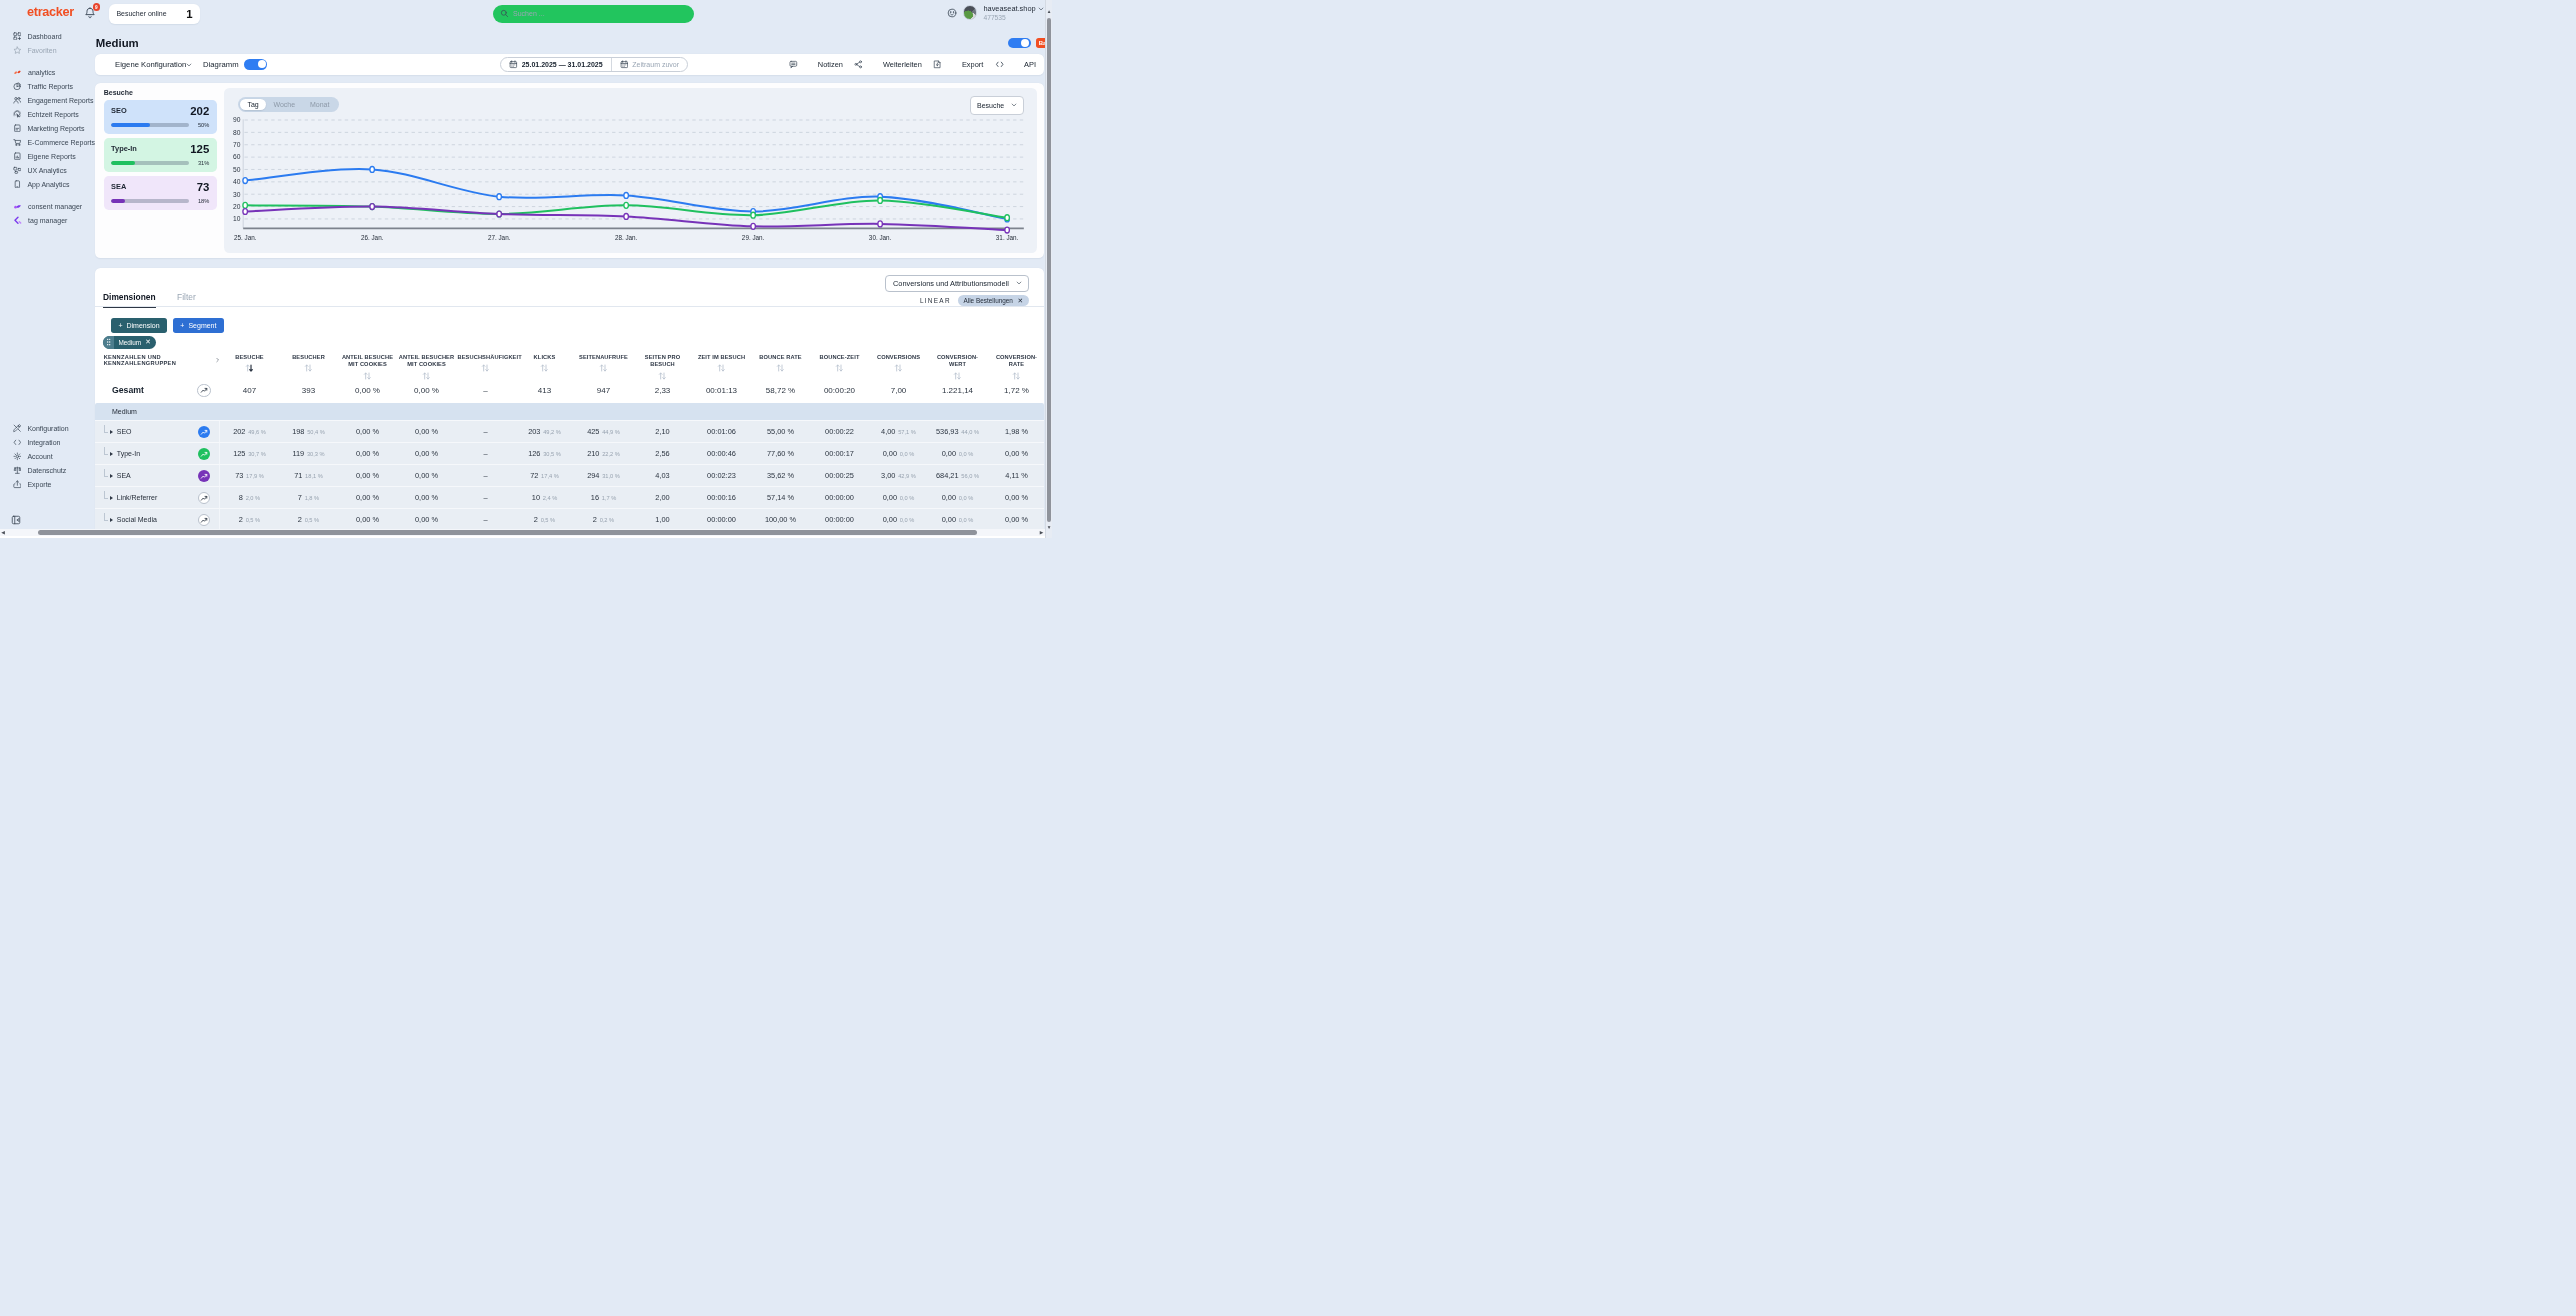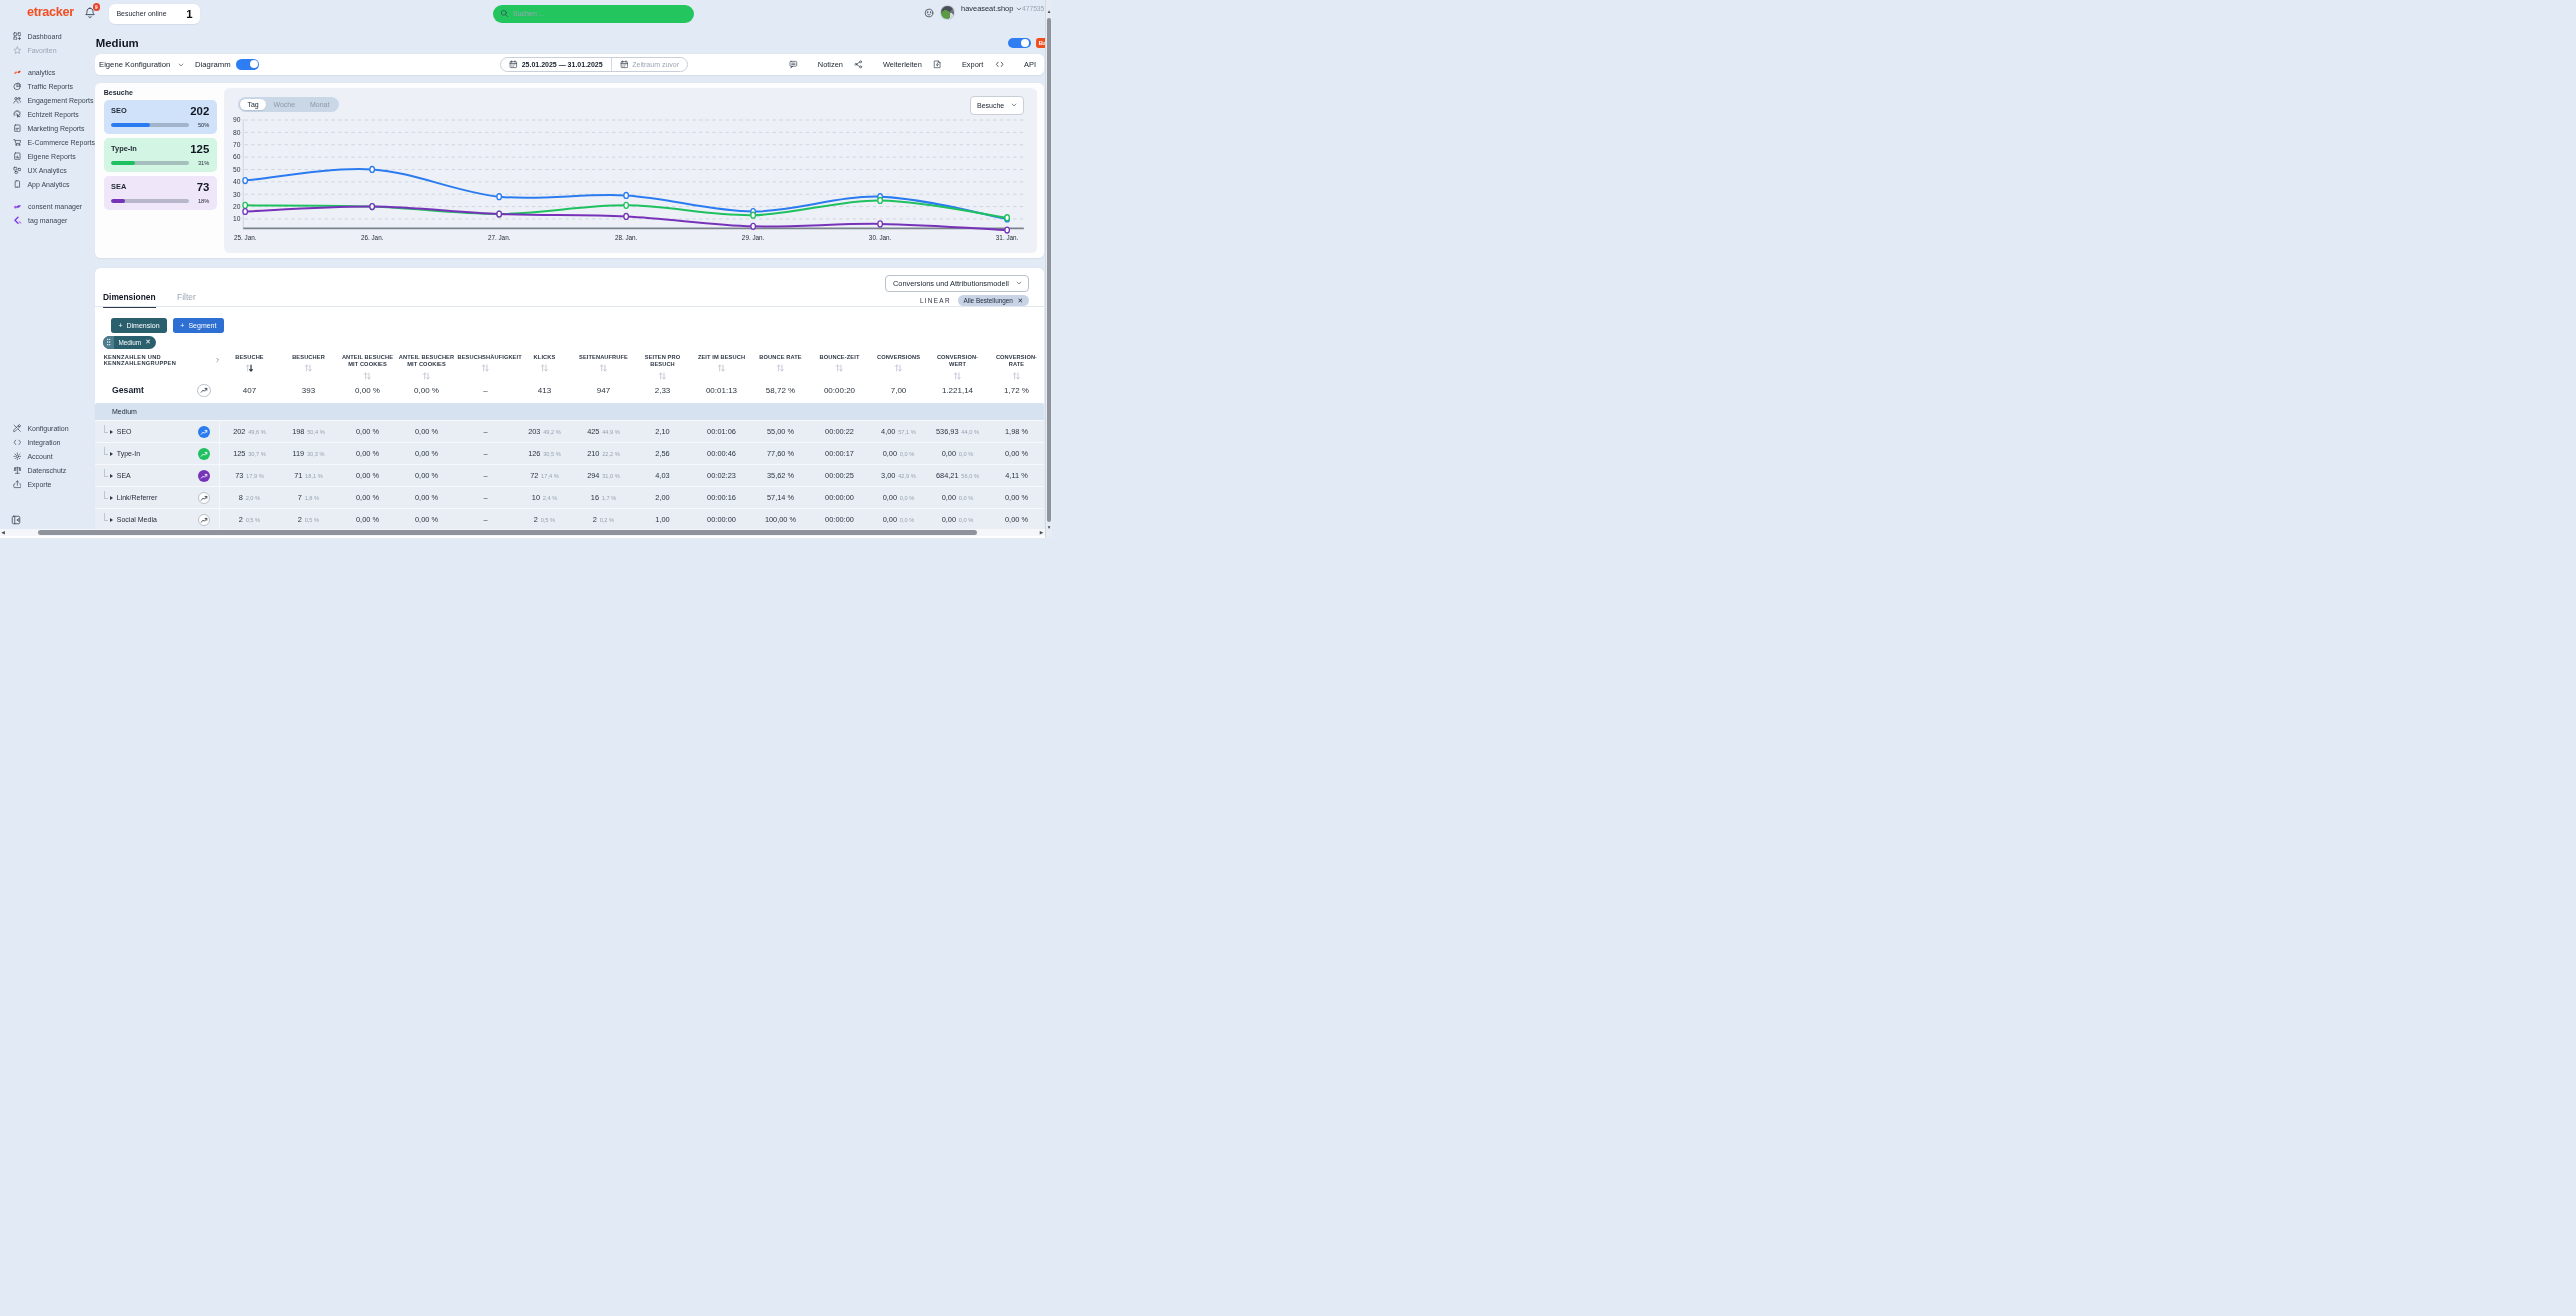--- a/index.html
+++ b/index.html
@@ -22,21 +22,21 @@
   .visitors-card .val { margin-left:auto; font-size:11.4px; font-weight:bold; color:#111; }
   .search { position:absolute; left:482px; top:4.7px; width:201px; height:18px; background:#22c55e; border-radius:10px; display:flex; align-items:center; padding:0 6.7px; }
   .search input { border:none; outline:none; background:transparent; font-size:7px; color:#333; margin-left:4.7px; width:161px; font-family:inherit; }
   .search input::placeholder { color:#9aa6b4; }
   .top-right { position:absolute; right:10.7px; top:4px; display:flex; align-items:flex-start; gap:6px; }
   .smiley { margin-top:4px; cursor:pointer; }
   .avatar { width:14.8px; height:14.8px; border-radius:50%; margin-top:1.3px; cursor:pointer;
     background:radial-gradient(circle at 35% 70%, #5a9a44 0 38%, transparent 39%),
                radial-gradient(circle at 70% 80%, #d8d8d8 0 25%, transparent 26%),
                linear-gradient(135deg,#4a4f57 0 55%, #6d747d 56%); border:0.7px solid #c9d2de; }
-  .acct { display:flex; flex-direction:row; }
+  .acct { display:flex; flex-direction:column; }
   .acct .name-row { display:flex; align-items:center; gap:2.7px; cursor:pointer; }
   .acct .name { font-size:7.4px; color:#1f2733; }
   .acct .id { font-size:6.7px; color:#9aa6b4; margin-top:0.7px; }
 
   
   .sidebar { position:absolute; left:0; top:27px; width:94px; bottom:9.4px; }
   .side-item { display:flex; align-items:center; gap:6px; height:14px; padding-left:12.7px; cursor:pointer; }
   .side-item .s-lbl { font-size:7px; color:#3b4755; white-space:nowrap; }
   .side-item.muted .s-lbl { color:#9aa6b4; }
   .sec-top { position:absolute; top:2px; left:0; right:0; }
@@ -47,21 +47,21 @@
 
   
   .main { position:absolute; left:95px; top:27px; width:949px; }
   .page-title { position:absolute; left:0.7px; top:10px; font-size:11.4px; font-weight:bold; color:#111722; }
   .title-right { position:absolute; right:0; top:10.7px; display:flex; align-items:center; gap:5.4px; }
   .toggle { width:23px; height:10.7px; border-radius:6px; background:#2f7df2; position:relative; cursor:pointer; }
   .toggle .knob { position:absolute; right:1.3px; top:1.3px; width:8px; height:8px; background:#fff; border-radius:50%; }
   .back-btn { width:16px; height:10.7px; background:#f14e22; color:#fff; font-size:6px; font-weight:bold; border-radius:2.7px 0 0 2.7px; display:flex; align-items:center; padding-left:2.7px; cursor:pointer; margin-right:-8px; }
 
   .toolbar-card { position:absolute; left:0; top:27px; width:949px; height:21px; background:#fff; border-radius:5.4px; box-shadow:0 0.7px 1.3px rgba(20,40,70,.06); display:flex; align-items:center; }
-  .cfg { display:flex; align-items:center; gap:8px; margin-left:4px; font-size:7.7px; color:#16202c; cursor:pointer; }
+  .cfg { display:flex; align-items:center; gap:0; margin-left:20px; font-size:7.7px; color:#16202c; cursor:pointer; }
   .diagram-wrap { display:flex; align-items:center; gap:5.4px; margin-left:10.7px; }
   .diagram-wrap .d-lbl { font-size:7.7px; color:#16202c; }
   .date-group { position:absolute; left:405px; top:2.7px; height:15.4px; border:0.7px solid #c9cfd8; border-radius:8.7px; display:flex; align-items:center; background:#fff; }
   .date-part { display:flex; align-items:center; gap:4px; padding:0 8px; cursor:pointer; height:100%; }
   .date-part.first { border-right:0.7px solid #d4d9e0; }
   .date-part .dt { font-size:7px; font-weight:bold; color:#16202c; }
   .date-part .prev { font-size:7px; color:#9aa6b4; }
   .tb-actions { position:absolute; right:8px; top:0; height:21px; display:flex; align-items:center; gap:11.4px; }
   .tb-action { display:flex; align-items:center; gap:20px; font-size:7.4px; color:#16202c; cursor:pointer; }
 

